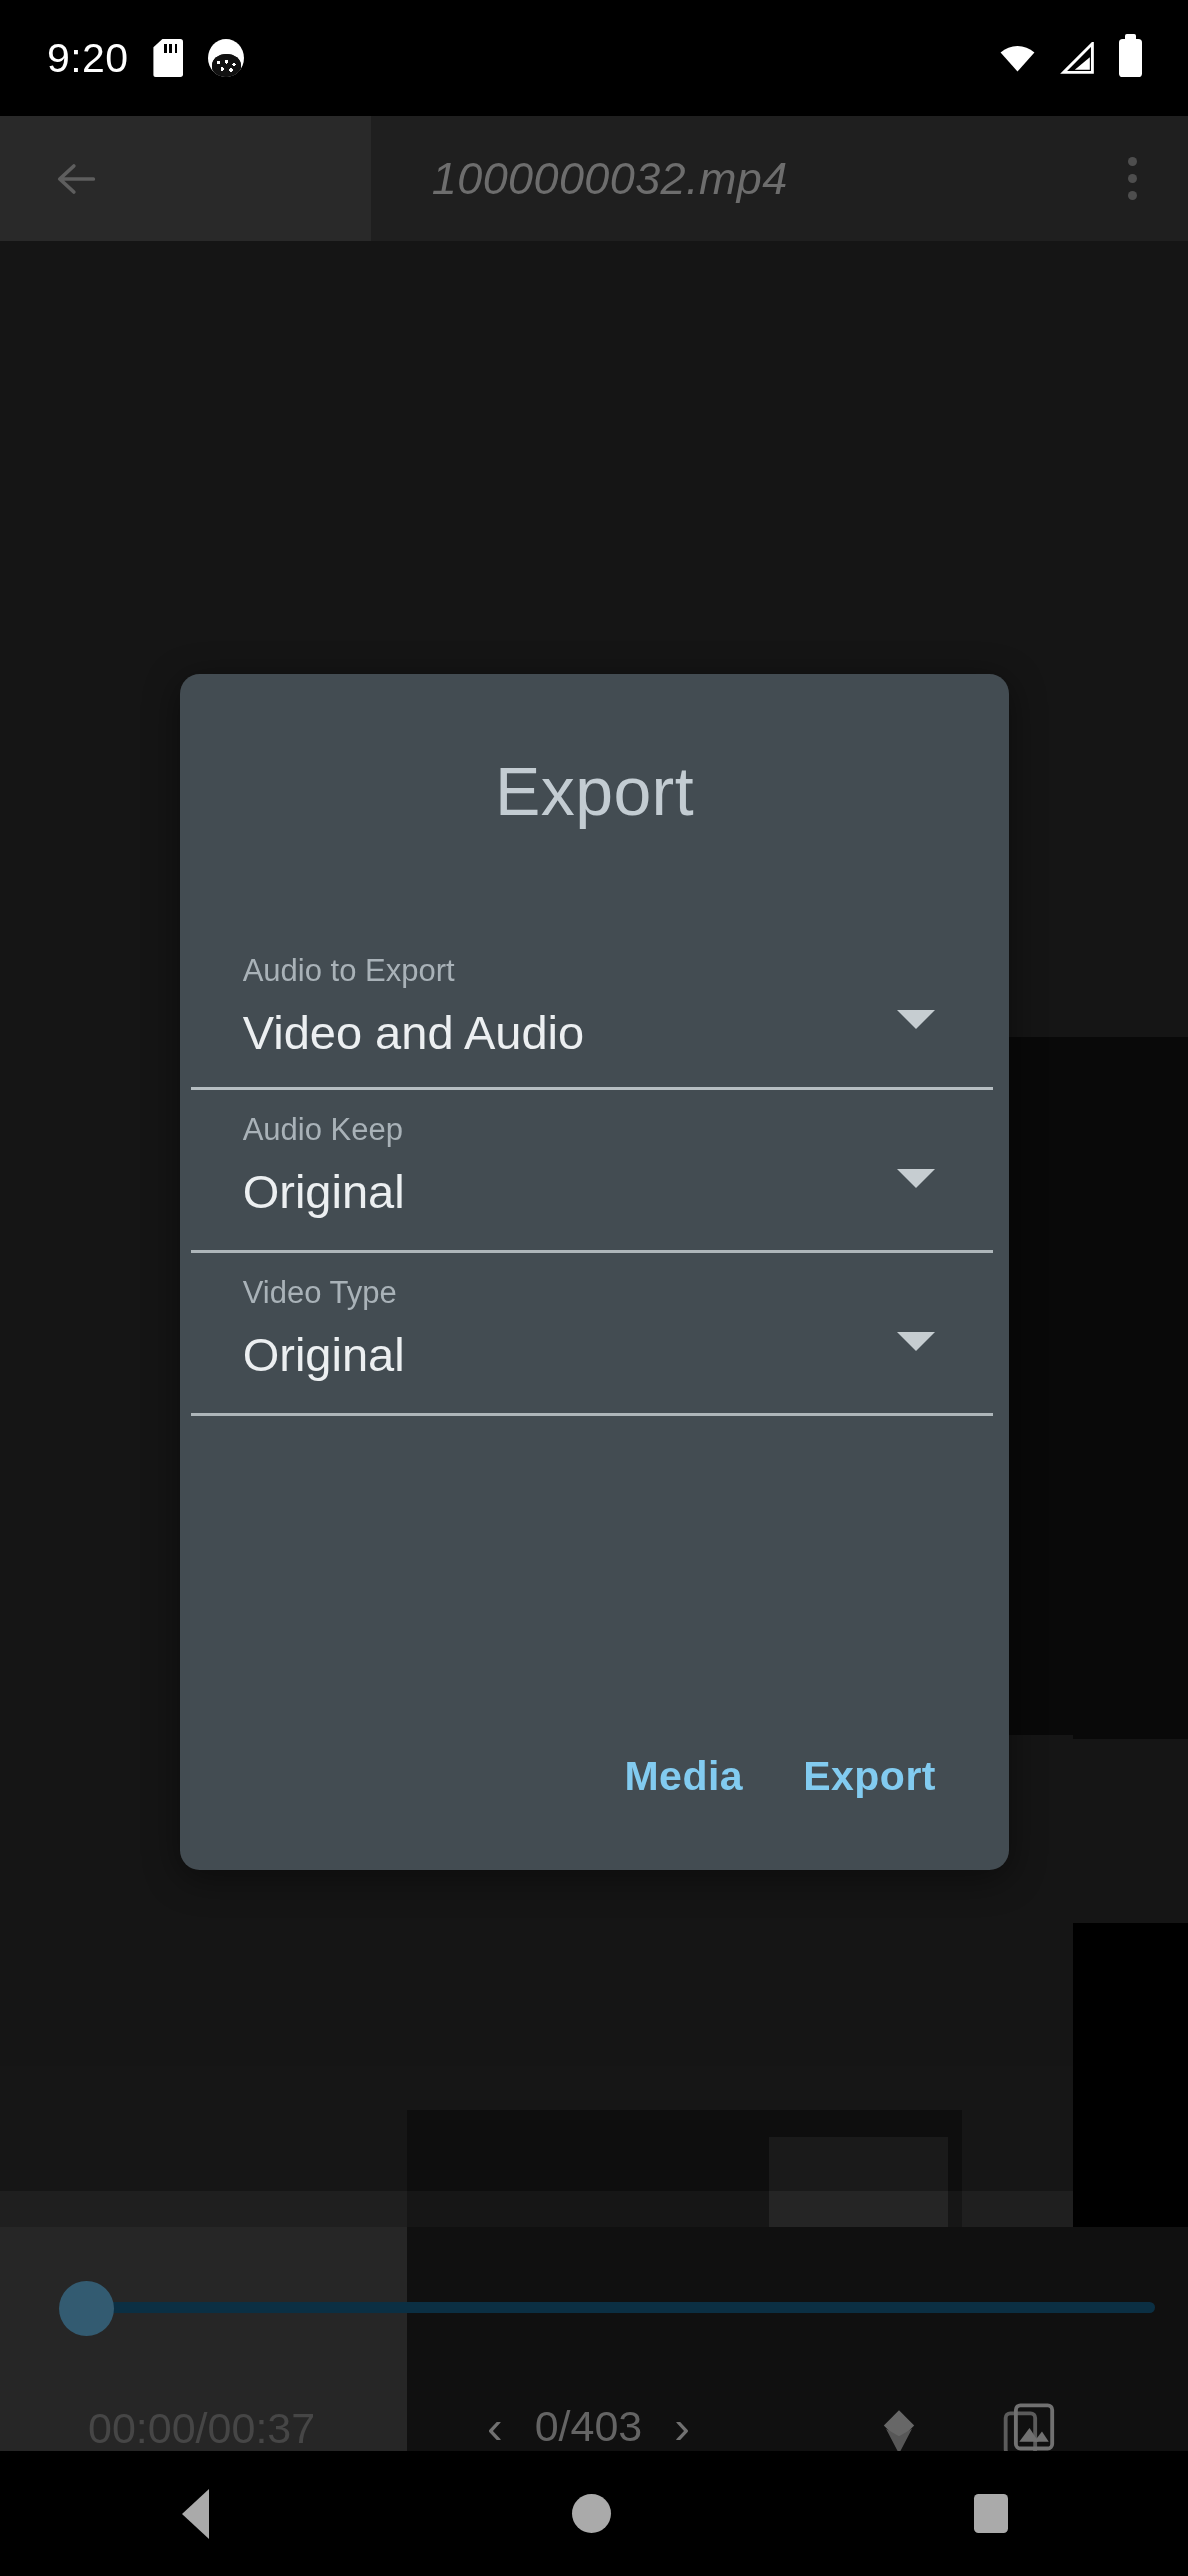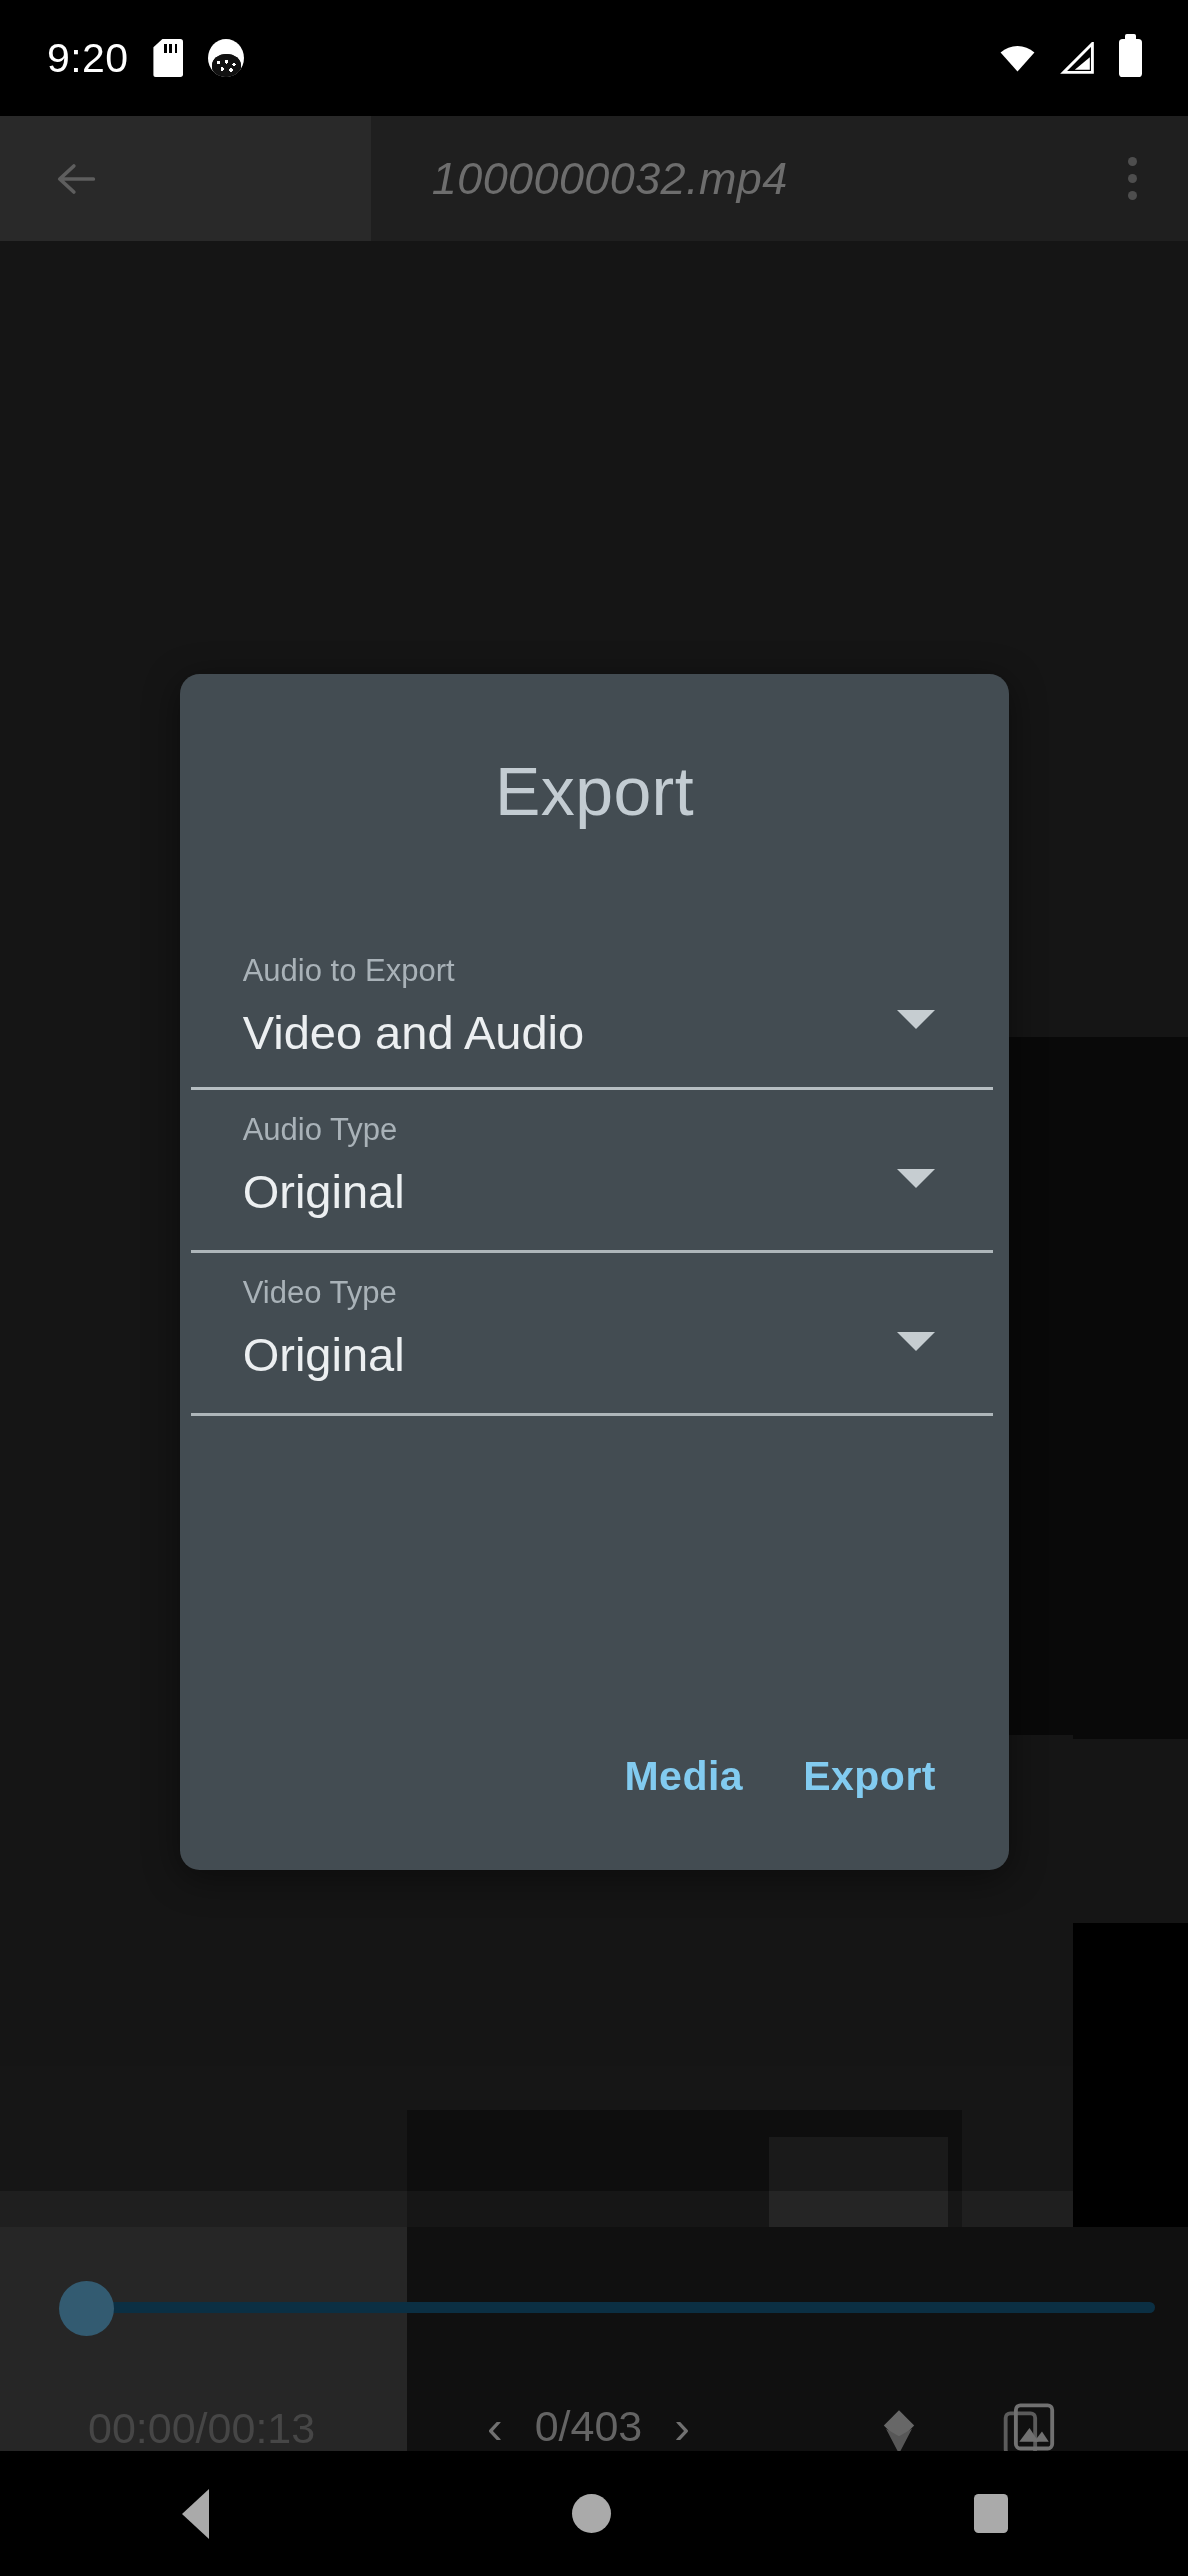--- a/index.html
+++ b/index.html
@@ -244,21 +244,21 @@
     <div class="seekbar-row">
       <div class="seek-scrim"></div>
       <div class="seek-dark"></div>
       <div class="seek-track"></div>
     </div>
     <div class="seek-thumb"></div>
 
     <div class="bottombar">
       <div class="bb-scrim"></div>
       <div class="bb-dark"></div>
-      <div class="timecode">00:00/00:13</div>
+      <div class="timecode">00:00/00:37</div>
       <div class="frame-nav">
         <div class="chev">‹</div>
         <div class="frame-count">0/403</div>
         <div class="chev">›</div>
       </div>
       <svg class="ic-layers" viewBox="0 0 24 24">
         <path d="M12 2 L19 9 L12 16 L5 9 Z" fill="#7e7e7e"></path>
         <path d="M12 14 L18 10.5 L12 22 L6 10.5 Z" fill="#6b6b6b"></path>
       </svg>
       <svg class="ic-gallery" viewBox="0 0 24 26">
@@ -279,21 +279,21 @@
 
       <div class="field field-1">
         <div class="field-label">Audio to Export</div>
         <div class="field-value">Video and Audio</div>
         <div class="field-arrow"></div>
         <div class="field-divider"></div>
       </div>
 
 
       <div class="field">
-        <div class="field-label">Audio Type</div>
+        <div class="field-label">Audio Keep</div>
         <div class="field-value">Original</div>
         <div class="field-arrow"></div>
         <div class="field-divider"></div>
       </div>
 
       <div class="field">
         <div class="field-label">Video Type</div>
         <div class="field-value">Original</div>
         <div class="field-arrow"></div>
         <div class="field-divider"></div>

